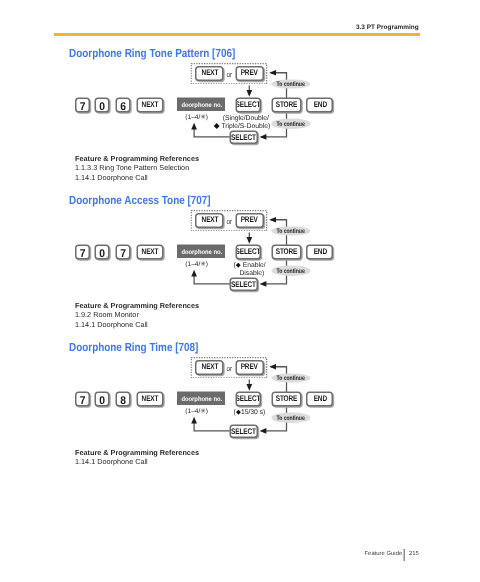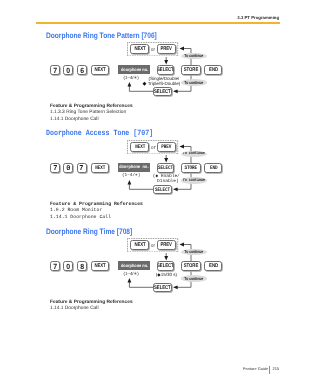--- a/index.html
+++ b/index.html
@@ -114,21 +114,21 @@
             <div class="vline"><span class="vwrap"><span class="vtxt">(Single/Double/</span></span></div>
             <div class="vline"><span class="vwrap"><span class="vmark">◆</span><span class="vtxt">Triple/S-Double)</span></span></div>
           </div>
         </div>
         <div class="refs" style="top:77.5px">
           <div class="rt">Feature &amp; Programming References</div>
           <div>1.1.3.3 Ring Tone Pattern Selection</div>
           <div>1.14.1 Doorphone Call</div>
         </div>
       </div>
-      <div class="sectwrap" style="position: absolute; left: 0px; top: 124px; width: 300px; height: 98px; font-family: Liberation Mono, monospace;">
+      <div class="sectwrap" style="position: absolute; left: 0px; top: 124px; width: 300px; height: 98px;">
         <h2 class="sect" style="top:6.2px">Doorphone Access Tone [707]</h2>
         <div class="diagram">
           <svg class="wires" width="300" height="80" viewBox="0 0 300 80">
             <g stroke="#555" stroke-width="0.85" fill="none">
               <path d="M191 43.5 L191 22.5 L180.6 22.5"></path>
               <path d="M191 48.6 L191 65.3 L174.3 65.3"></path>
               <path d="M153.2 65.3 L129.4 65.3 L129.4 57.6"></path>
               <path d="M166.2 31 L166.2 36.9"></path>
             </g>
             <g fill="#1c1c1c">

